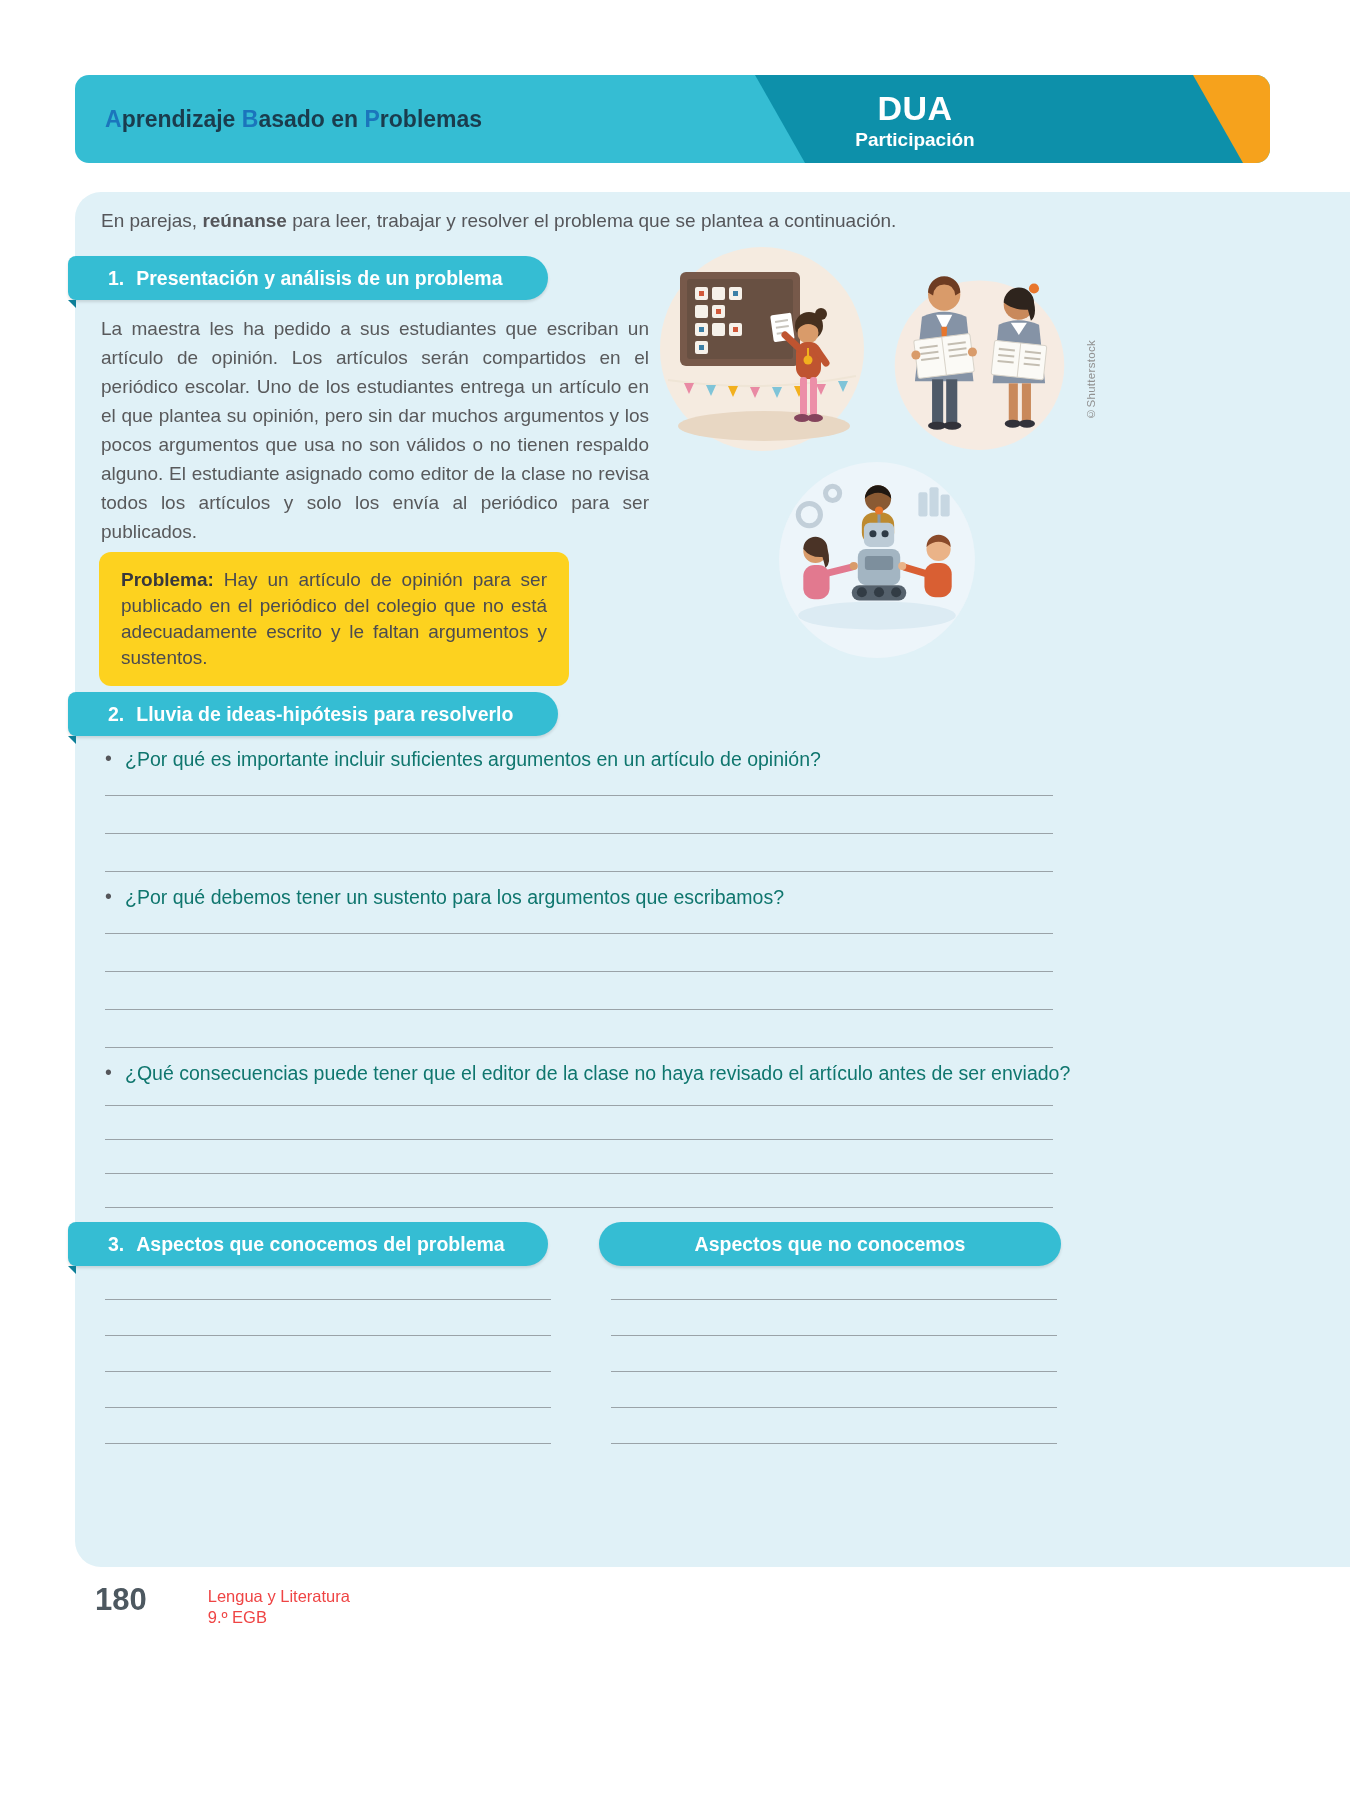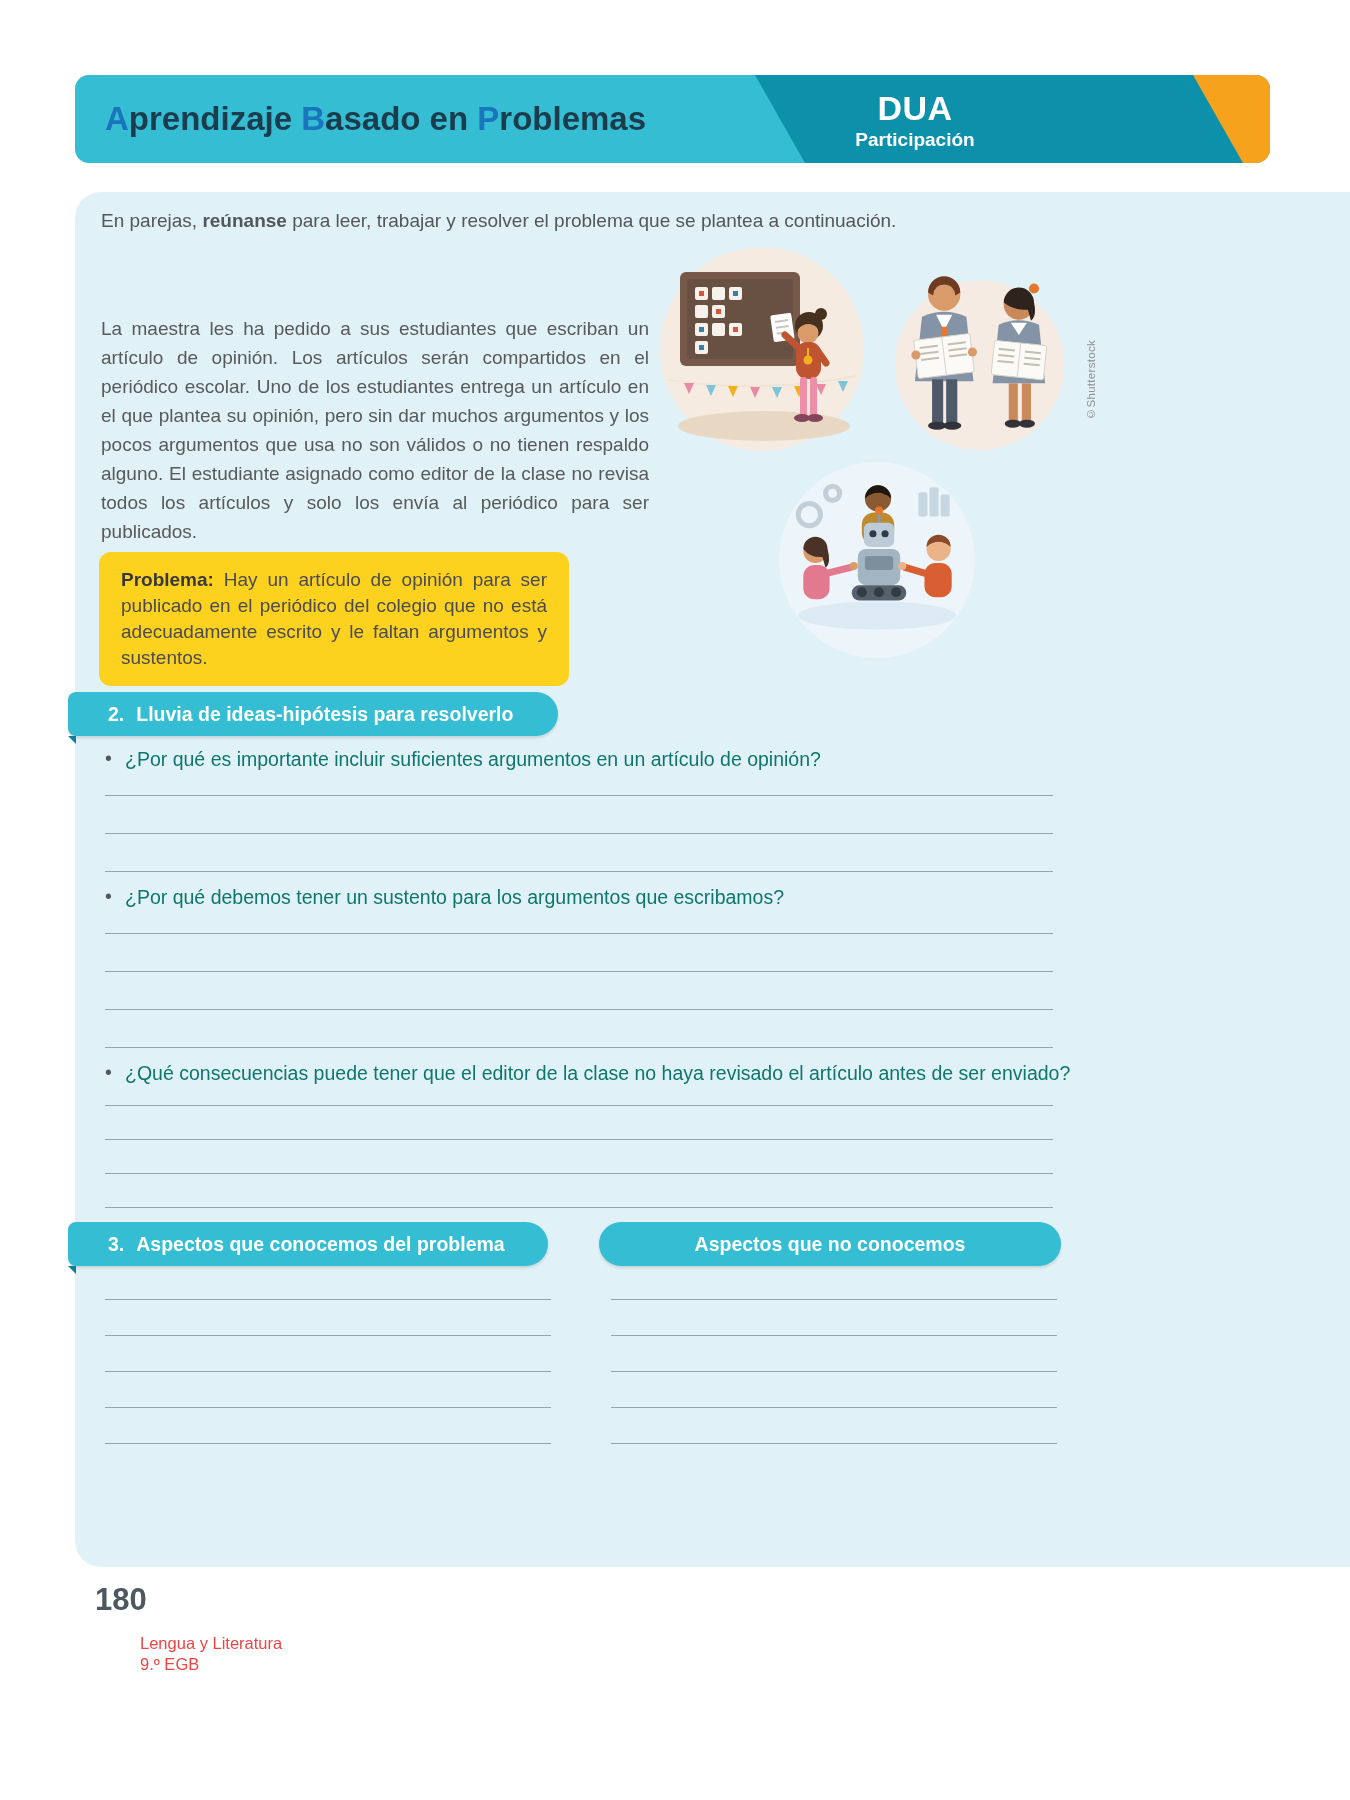--- a/index.html
+++ b/index.html
@@ -7,21 +7,21 @@
   body { font-family:"Liberation Sans", sans-serif; color:#58595b; }
   .page { position:relative; width:1350px; height:1800px; background:#ffffff; overflow:hidden; }
 
   
   .banner { position:absolute; left:75px; top:75px; width:1195px; height:88px;
             background:#35bdd3; border-radius:14px; overflow:hidden; }
   .banner .orange-corner { position:absolute; right:0; top:0; width:130px; height:100%; background:#f6a21c; }
   .banner .dark-wedge { position:absolute; inset:0; background:#0d90aa;
             clip-path:polygon(680px 0, 1118px 0, 1168px 88px, 730px 88px); }
   .banner .title { position:absolute; left:30px; top:0; height:88px; line-height:88px;
-            font-size:33px; font-weight:bold; color:#1a3c4d; white-space:nowrap; }
+            font-size:23px; font-weight:bold; color:#1a3c4d; white-space:nowrap; }
   .title .hl { color:#1b75bc; }
   .dua { position:absolute; left:710px; top:14px; width:260px; text-align:center; color:#ffffff; }
   .dua .dua-label { font-size:34px; font-weight:bold; letter-spacing:0.5px; }
   .dua .dua-sub { font-size:19px; font-weight:bold; margin-top:1px; }
 
   
   .panel { position:absolute; left:75px; top:192px; width:1324px; height:1375px;
            background:#e0f1f7; border-radius:26px; }
   .panel > * { position:absolute; }
 
@@ -61,21 +61,21 @@
   .wline { border-bottom:1.5px solid #9aa3a8; }
   .g1 { left:30px; top:566px; width:948px; } .g1 .wline{ height:38px; }
   .g2 { left:30px; top:704px; width:948px; } .g2 .wline{ height:38px; }
   .g3 { left:30px; top:880px; width:948px; } .g3 .wline{ height:34px; }
   .g4 { left:30px;  top:1072px; width:446px; } .g4 .wline{ height:36px; }
   .g5 { left:536px; top:1072px; width:446px; } .g5 .wline{ height:36px; }
 
   
   .credit { position:absolute; left:1085px; top:340px; writing-mode:vertical-rl;
             transform:rotate(180deg); font-size:11.5px; color:#919191; letter-spacing:0.3px; }
-  .footer { position:absolute; left:95px; top:1584px; display:flex; align-items:flex-start; gap:16px;flex-direction:column; }
+  .footer { position:absolute; left:95px; top:1584px; display:flex; align-items:flex-start; gap:16px; }
   .footer .pnum { font-size:31px; font-weight:bold; color:#4d5860; line-height:1; }
   .footer .course { font-size:16.5px; color:#ef4444; line-height:1.3; padding-top:2px;margin-left:45px; }
 </style>
 </head>
 <body>
 
 <div class="page">
 
   <header class="banner">
     <div class="orange-corner"></div>
@@ -84,20 +84,21 @@
     <div class="dua">
       <div class="dua-label">DUA</div>
       <div class="dua-sub">Participación</div>
     </div>
   </header>
 
   <main class="panel">
 
     <p class="intro"><span>En parejas, </span><b>reúnanse</b><span> para leer, trabajar y resolver el problema que se plantea a continuación.</span></p>
 
+    <div class="ribbon r1 has-fold"><span class="rnum">1.</span><span>Presentación y análisis de un problema</span></div>
 
     <p class="body-text">La maestra les ha pedido a sus estudiantes que escriban un artículo de opinión. Los artículos serán compartidos en el periódico escolar. Uno de los estudiantes entrega un artículo en el que plantea su opinión, pero sin dar muchos argumentos y los pocos argumentos que usa no son válidos o no tienen respaldo alguno. El estudiante asignado como editor de la clase no revisa todos los artículos y solo los envía al periódico para ser publicados.</p>
 
     <div class="problem-box"><b>Problema:</b> <span>Hay un artículo de opinión para ser publicado en el periódico del colegio que no está adecuadamente escrito y le faltan argumentos y sustentos.</span></div>
 
     <div class="illo illo-1">
       <svg viewBox="0 0 220 215">
         <circle cx="108" cy="105" r="102" fill="#f5ebe0"></circle>
         <ellipse cx="110" cy="182" rx="86" ry="15" fill="#e8d7c3"></ellipse>
         <rect x="26" y="28" width="120" height="94" rx="6" fill="#77594a"></rect>

